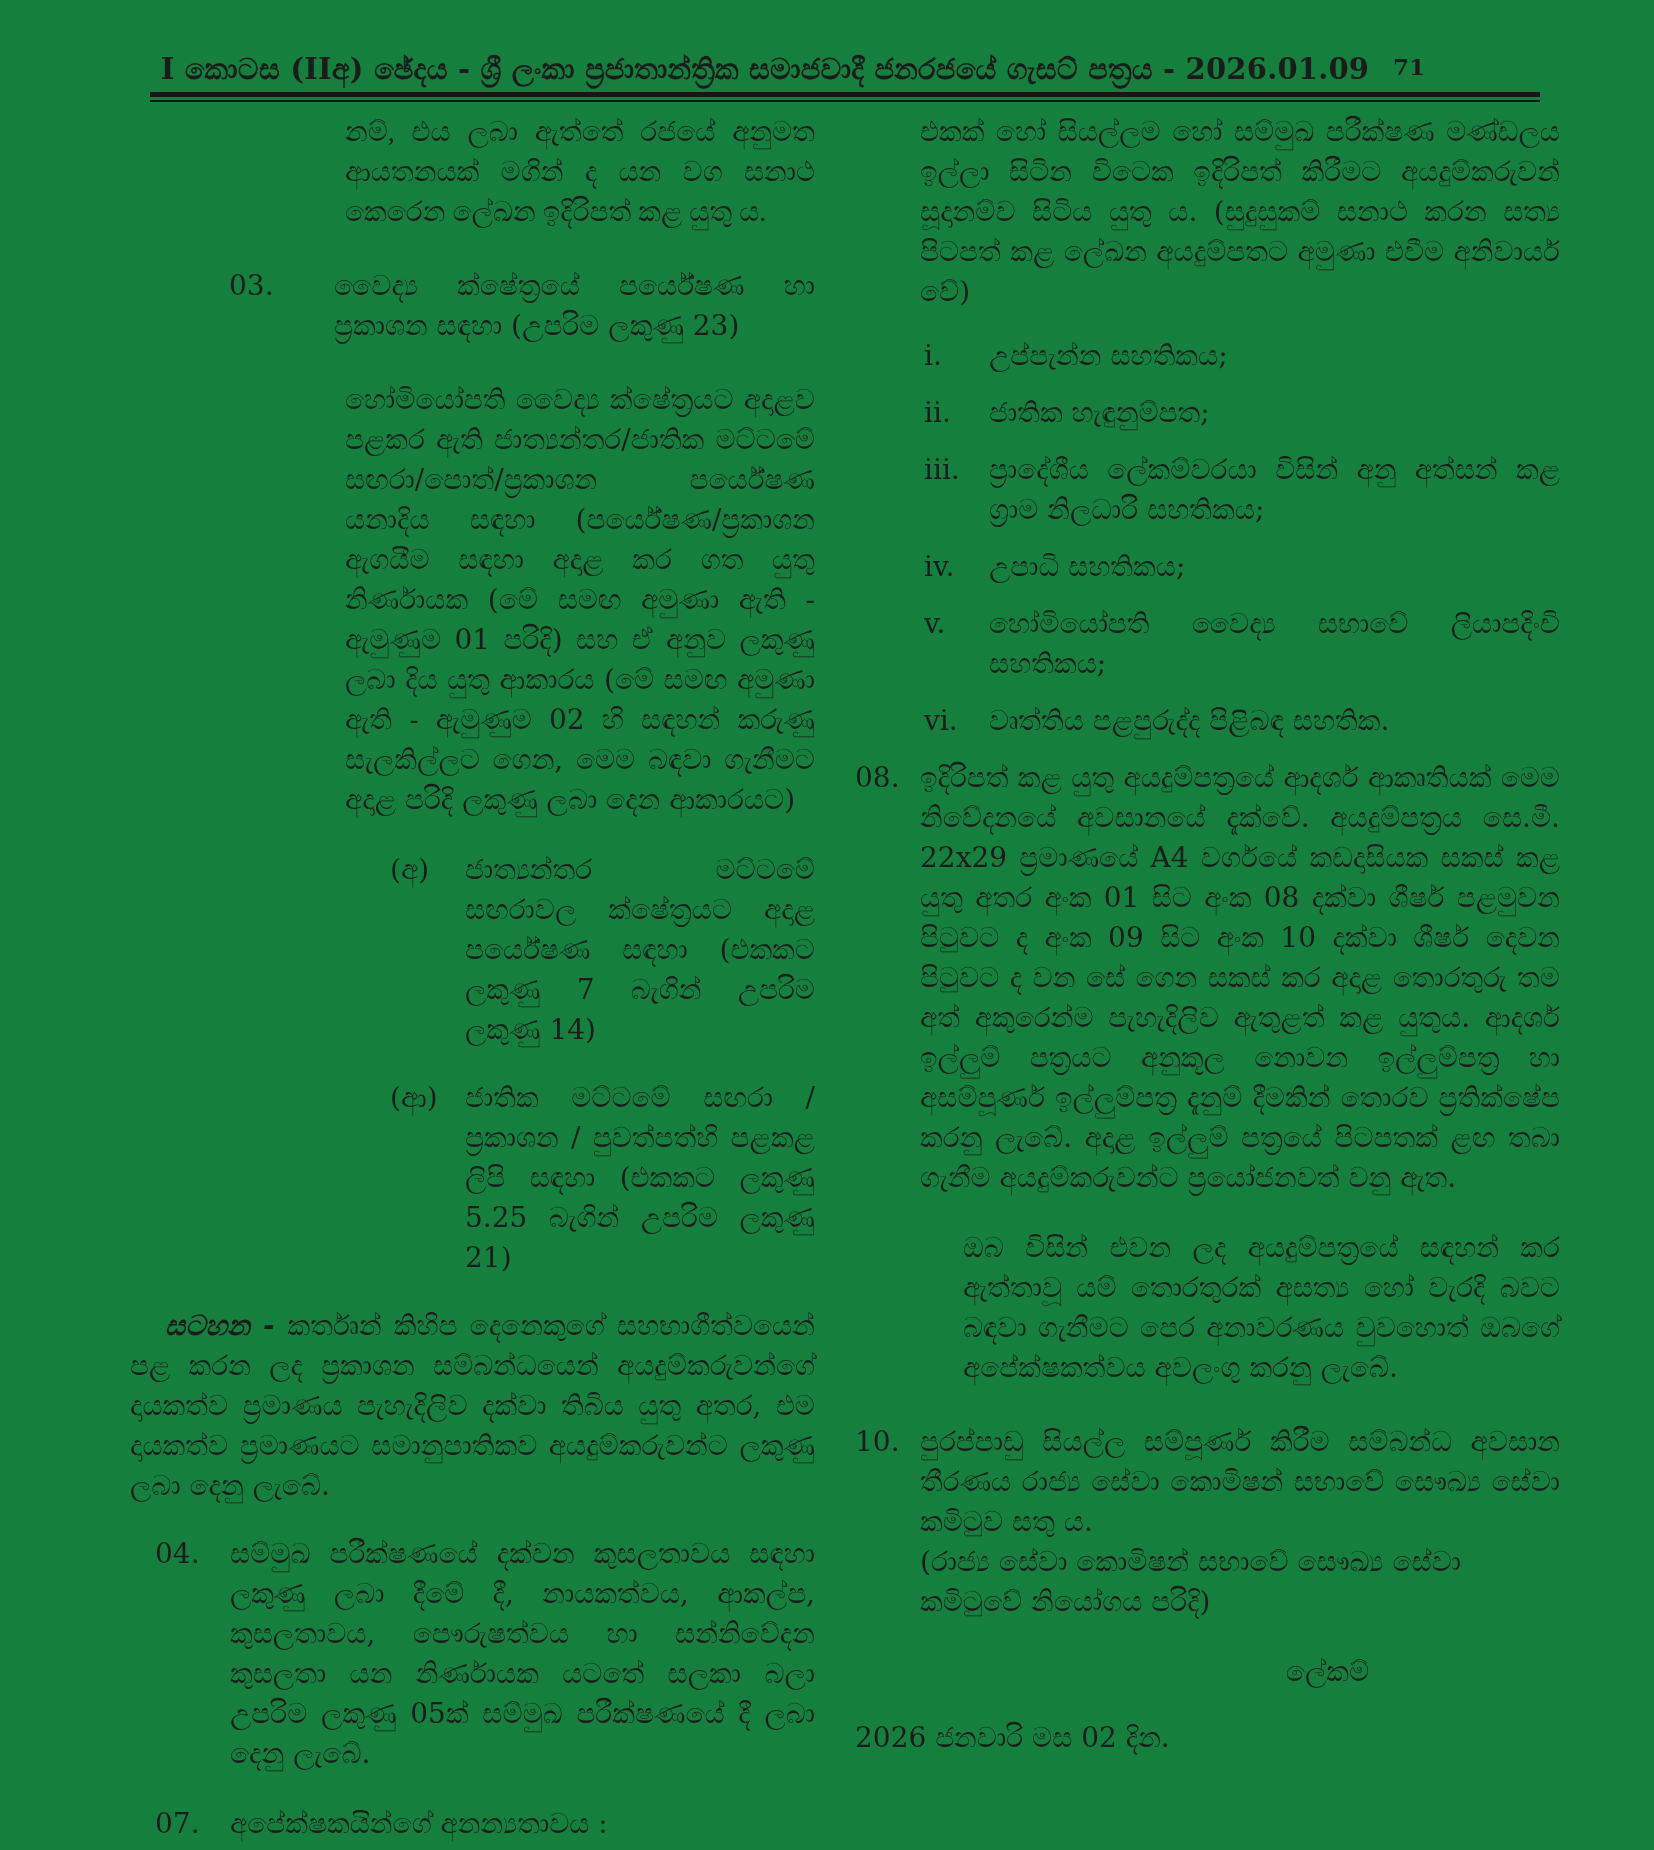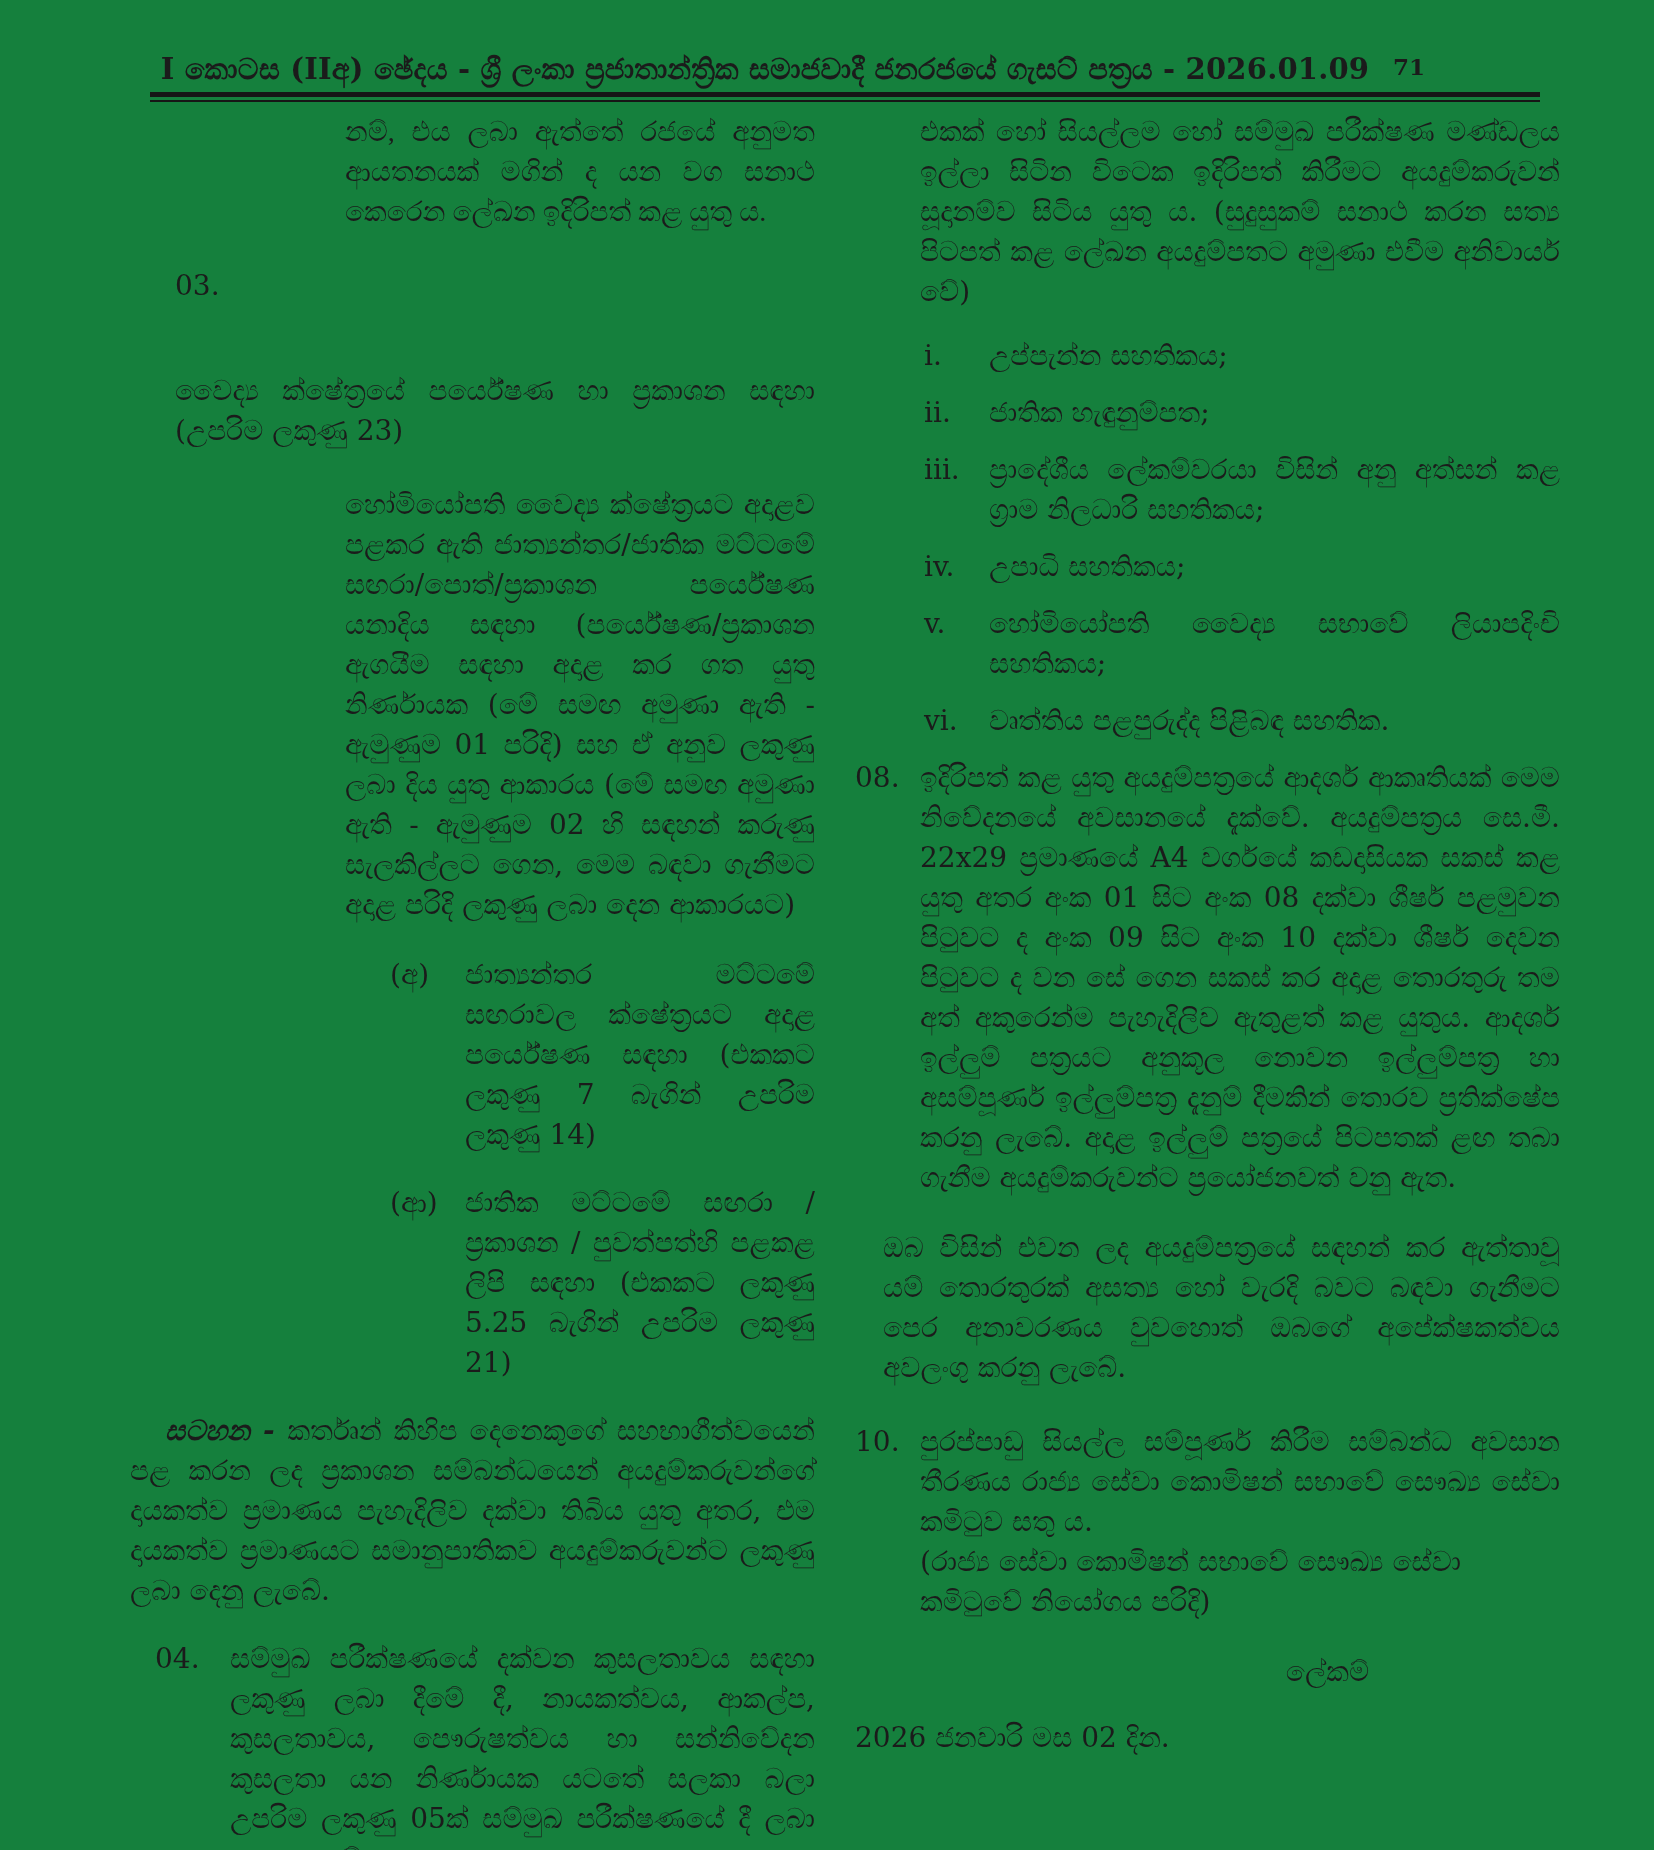--- a/index.html
+++ b/index.html
@@ -58,38 +58,38 @@
     line-height: 40px;
     text-align: justify;
   }
   .col-left  { left: 115px; width: 700px; }
   .col-right { left: 845px; width: 715px; }
 
   p { margin: 0; }
 
   
   .lc-intro        { margin-left: 230px; margin-bottom: 34px; font-family: Liberation Serif, serif; }
-  .lc-item03       { display: flex; margin-left: 60px; margin-bottom: 34px; flex-direction: column; }
+  .lc-item03       { display: flex; margin-left: 114px; margin-bottom: 34px; }
   .lc-item03 .num  { flex: 0 0 105px; text-align: left; }
   .lc-detail       { margin-left: 230px; margin-bottom: 30px; }
   .sub-item        { display: flex; margin-left: 275px; margin-bottom: 28px; }
   .sub-item .sub-label { flex: 0 0 75px; }
   .lc-note         { margin-left: 15px; margin-bottom: 28px; text-indent: 35px; }
   .lc-note .note-label { font-weight: bold; font-style: italic; }
   .num-item        { display: flex; margin-left: 40px; margin-bottom: 30px; }
   .num-item .num   { flex: 0 0 75px; }
 
   
   .rc-cont         { margin-left: 75px; margin-bottom: 24px; }
   .roman-list      { margin-left: 79px; margin-bottom: 14px; }
   .roman-item      { display: flex; margin-bottom: 17px; }
   .roman-item .roman-label { flex: 0 0 65px; }
   .rc-num-item     { display: flex; margin-left: 10px; margin-bottom: 30px; }
   .rc-num-item .num{ flex: 0 0 65px; }
-  .rc-detail9      { margin-left: 38px; margin-bottom: 34px; }
+  .rc-detail9      { margin-left: 118px; margin-bottom: 34px; }
   .rc-item10-note  { text-align: left; }
   .signature       { margin-left: 250px; width: 465px; text-align: center; margin-top: 14px; margin-bottom: 26px; }
   .date-line       { margin-left: 10px; text-align: left; }
 </style>
 </head>
 <body>
 
 <div class="page">
 
   <div class="header-bar">

